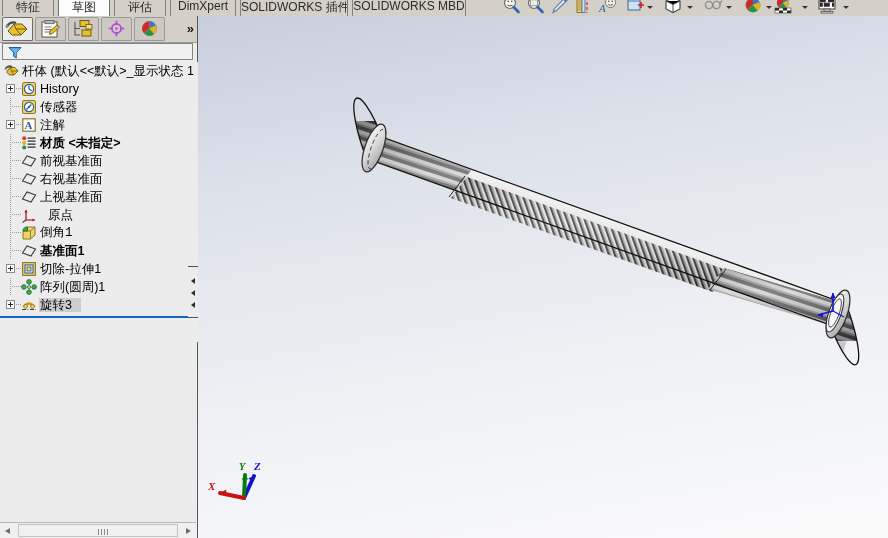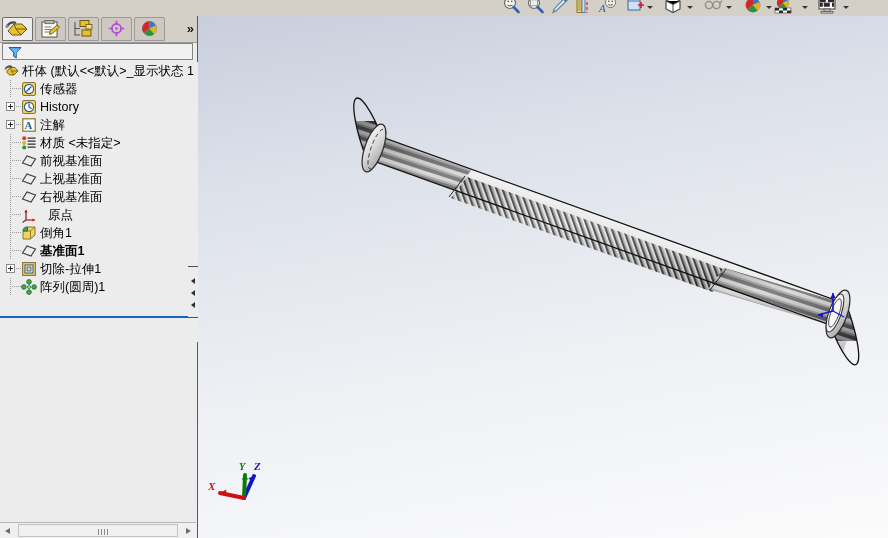--- a/index.html
+++ b/index.html
@@ -89,20 +89,28 @@
   
   .graphics{position:absolute;left:198px;top:16px;width:690px;height:522px;
     background:linear-gradient(170deg,#c8cedc 0%,#dde1ea 28%,#eef0f4 62%,#fbfbfc 100%);
     overflow:hidden;}
 </style>
 </head>
 <body>
 
 <div class="app">
 
+  <div class="cmdtabs">
+    <div class="cmdtab" style="left:2px;width:52px;"><span>特征</span></div>
+    <div class="cmdtab active" style="left:58px;width:52px;"><span>草图</span></div>
+    <div class="cmdtab" style="left:114px;width:52px;"><span>评估</span></div>
+    <div class="cmdtab" style="left:170px;width:66px;"><span>DimXpert</span></div>
+    <div class="cmdtab" style="left:240px;width:108px;"><span>SOLIDWORKS 插件</span></div>
+    <div class="cmdtab" style="left:352px;width:114px;"><span>SOLIDWORKS MBD</span></div>
+  </div>
 
   <div class="viewbar">
 
     <div class="vb-btn" style="left:28px;">
       <svg width="22" height="22" viewBox="0 0 22 22">
         <circle cx="10" cy="9" r="5.5" fill="#f3f3ef" stroke="#6b6b6b" stroke-width="1.2"></circle>
         <circle cx="8.2" cy="7.4" r=".8" fill="#555"></circle>
           <circle cx="11.8" cy="7.4" r=".8" fill="#555"></circle>
         <path d="M7.6 11 Q10 13 12.4 11" stroke="#555" stroke-width="1" fill="none"></path>
         <path d="M13.6 13 L18.5 18" stroke="#2a63b5" stroke-width="2.6" stroke-linecap="round"></path>
@@ -270,89 +278,89 @@
         <svg class="ticon" style="left:4px;" width="16" height="16" viewBox="0 0 16 16">
           <path d="M2.5 9 L6 4.5 L11 4.5 L14 8 L10 12 L5.5 12 Z" fill="#e8c02e" stroke="#6b5a12" stroke-width=".9"></path>
           <path d="M6 4.5 L7.5 8 L10 12 M7.5 8 L14 8" stroke="#6b5a12" stroke-width=".8" fill="none"></path>
           <path d="M1.5 5.5 Q4.5 2 8 4" stroke="#4b4b4b" stroke-width="1.8" fill="none"></path>
           <circle cx="1.8" cy="5.8" r="1.3" fill="#8d8d8d"></circle>
         </svg>
         <span class="lbl" style="left:22px;">杆体  (默认&lt;&lt;默认&gt;_显示状态 1</span>
       </div>
 
       <div class="trow">
+        <div class="expander" style="left:6px;"></div>
+        <div class="dotstub" style="left:16px;width:6px;"></div>
+        <svg class="ticon" style="left:21px;" width="16" height="16" viewBox="0 0 16 16">
+          <rect x="1.5" y="1.5" width="13" height="13" rx="1.5" fill="#f3d264" stroke="#8c7527" stroke-width="1"></rect>
+          <circle cx="8" cy="8" r="4.6" fill="#fdfdfd" stroke="#2a5fa0" stroke-width="1.2"></circle>
+          <path d="M8 4.8 V8 L10.3 9.6" stroke="#2a5fa0" stroke-width="1.2" fill="none" stroke-linecap="round"></path>
+        </svg>
+        <span class="lbl" style="left:40px;">History</span>
+      </div>
+
+      <div class="trow">
         <div class="dotline" style="left:10px;"></div>
         <div class="dotstub" style="left:10px;width:12px;"></div>
         <svg class="ticon" style="left:21px;" width="16" height="16" viewBox="0 0 16 16">
           <rect x="1.5" y="1.5" width="13" height="13" rx="1.5" fill="#f3d264" stroke="#8c7527" stroke-width="1"></rect>
           <circle cx="8" cy="8" r="4.6" fill="#fdfdfd" stroke="#2a5fa0" stroke-width="1.2"></circle>
           <path d="M5.4 10.4 L10.4 5.6" stroke="#2a5fa0" stroke-width="1.4"></path>
           <circle cx="8" cy="8" r="1" fill="#2a5fa0"></circle>
         </svg>
         <span class="lbl" style="left:40px;">传感器</span>
       </div>
 
       <div class="trow">
         <div class="expander" style="left:6px;"></div>
         <div class="dotstub" style="left:16px;width:6px;"></div>
         <svg class="ticon" style="left:21px;" width="16" height="16" viewBox="0 0 16 16">
-          <rect x="1.5" y="1.5" width="13" height="13" rx="1.5" fill="#f3d264" stroke="#8c7527" stroke-width="1"></rect>
-          <circle cx="8" cy="8" r="4.6" fill="#fdfdfd" stroke="#2a5fa0" stroke-width="1.2"></circle>
-          <path d="M8 4.8 V8 L10.3 9.6" stroke="#2a5fa0" stroke-width="1.2" fill="none" stroke-linecap="round"></path>
-        </svg>
-        <span class="lbl" style="left:40px;">History</span>
-      </div>
-
-      <div class="trow">
-        <div class="expander" style="left:6px;"></div>
-        <div class="dotstub" style="left:16px;width:6px;"></div>
-        <svg class="ticon" style="left:21px;" width="16" height="16" viewBox="0 0 16 16">
           <rect x="1.8" y="1.8" width="12.4" height="12.4" fill="#fdfdfd" stroke="#8c7527" stroke-width="1.2"></rect>
           <text x="3.6" y="12.4" font-family="Liberation Serif, serif" font-size="11" fill="#2a5fa0" font-weight="bold">A</text>
         </svg>
         <span class="lbl" style="left:40px;">注解</span>
       </div>
 
       <div class="trow">
         <div class="dotline" style="left:10px;"></div>
         <div class="dotstub" style="left:10px;width:12px;"></div>
         <svg class="ticon" style="left:21px;" width="16" height="16" viewBox="0 0 16 16">
           <circle cx="3.2" cy="3.2" r="2" fill="#d13b33"></circle>
           <circle cx="3.2" cy="7.9" r="2" fill="#e0b317"></circle>
           <circle cx="3.2" cy="12.6" r="2" fill="#249641"></circle>
           <path d="M6.6 3.2 h8 M6.6 6.2 h8 M6.6 9.2 h8 M6.6 12.2 h8" stroke="#2f2f2f" stroke-width="1.3"></path>
         </svg>
-        <span class="lbl" style="left:40px;">材质 &lt;未指定&gt;</span>
+        <span class="lbl" style="left:40px;font-weight:bold;">材质 &lt;未指定&gt;</span>
       </div>
 
       <div class="trow">
         <div class="dotline" style="left:10px;"></div>
         <div class="dotstub" style="left:10px;width:12px;"></div>
         <svg class="ticon" style="left:21px;" width="16" height="16" viewBox="0 0 16 16">
           <path d="M1.5 10 L6 3 L14.5 6 L10 13 Z" fill="none" stroke="#3a3a3a" stroke-width="1.1"></path>
         </svg>
         <span class="lbl" style="left:40px;">前视基准面</span>
       </div>
 
       <div class="trow">
         <div class="dotline" style="left:10px;"></div>
         <div class="dotstub" style="left:10px;width:12px;"></div>
         <svg class="ticon" style="left:21px;" width="16" height="16" viewBox="0 0 16 16">
           <path d="M1.5 10 L6 3 L14.5 6 L10 13 Z" fill="none" stroke="#3a3a3a" stroke-width="1.1"></path>
         </svg>
+        <span class="lbl" style="left:40px;">右视基准面</span>
+      </div>
+
+      <div class="trow">
+        <div class="dotline" style="left:10px;"></div>
+        <div class="dotstub" style="left:10px;width:12px;"></div>
+        <svg class="ticon" style="left:21px;" width="16" height="16" viewBox="0 0 16 16">
+          <path d="M1.5 10 L6 3 L14.5 6 L10 13 Z" fill="none" stroke="#3a3a3a" stroke-width="1.1"></path>
+        </svg>
         <span class="lbl" style="left:40px;">上视基准面</span>
-      </div>
-
-      <div class="trow">
-        <div class="dotline" style="left:10px;"></div>
-        <div class="dotstub" style="left:10px;width:12px;"></div>
-        <svg class="ticon" style="left:21px;" width="16" height="16" viewBox="0 0 16 16">
-          <path d="M1.5 10 L6 3 L14.5 6 L10 13 Z" fill="none" stroke="#3a3a3a" stroke-width="1.1"></path>
-        </svg>
-        <span class="lbl" style="left:40px;">右视基准面</span>
       </div>
 
       <div class="trow">
         <div class="dotline" style="left:10px;"></div>
         <div class="dotstub" style="left:10px;width:12px;"></div>
         <svg class="ticon" style="left:21px;" width="16" height="16" viewBox="0 0 16 16">
           <path d="M5 13 V3" stroke="#9b1c1c" stroke-width="1.3"></path>
           <path d="M5 3 l-1.6 2.6 h3.2 Z" fill="#9b1c1c"></path>
           <path d="M5 13 H14" stroke="#cc2222" stroke-width="1.3"></path>
           <path d="M14 13 l-2.6 -1.6 v3.2 Z" fill="#cc2222"></path>
@@ -363,21 +371,21 @@
 
 
       <div class="trow">
         <div class="dotline" style="left:10px;"></div>
         <div class="dotstub" style="left:10px;width:12px;"></div>
         <svg class="ticon" style="left:21px;" width="16" height="16" viewBox="0 0 16 16">
           <path d="M2 6 L6.5 2 H14 V10 L9.5 14 H2 Z" fill="#f3d264" stroke="#8c7527" stroke-width="1"></path>
           <path d="M2 6 H9.5 V14 M9.5 6 L14 2" stroke="#8c7527" stroke-width=".9" fill="none"></path>
           <path d="M2 6 Q2 2 6.5 2 L6.5 6 Z" fill="#43ab4d" stroke="#1f6a28" stroke-width=".9"></path>
         </svg>
-        <span class="lbl" style="left:40px;">倒角1</span>
+        <span class="lbl" style="left:40px;font-family:Liberation Mono, monospace;">倒角1</span>
       </div>
 
       <div class="trow">
         <div class="dotline" style="left:10px;"></div>
         <div class="dotstub" style="left:10px;width:12px;"></div>
         <svg class="ticon" style="left:21px;" width="16" height="16" viewBox="0 0 16 16">
           <path d="M1.5 10 L6 3 L14.5 6 L10 13 Z" fill="none" stroke="#3a3a3a" stroke-width="1.1"></path>
         </svg>
         <span class="lbl" style="left:40px;font-weight:bold;">基准面1</span>
       </div>
@@ -399,20 +407,32 @@
         <svg class="ticon" style="left:21px;" width="16" height="16" viewBox="0 0 16 16">
           <circle cx="8" cy="2.9" r="2.3" fill="#43ab4d" stroke="#1f6a28" stroke-width=".9"></circle>
           <circle cx="8" cy="13.1" r="2.3" fill="#43ab4d" stroke="#1f6a28" stroke-width=".9"></circle>
           <circle cx="2.9" cy="8" r="2.3" fill="#43ab4d" stroke="#1f6a28" stroke-width=".9"></circle>
           <circle cx="13.1" cy="8" r="2.3" fill="#43ab4d" stroke="#1f6a28" stroke-width=".9"></circle>
           <circle cx="8" cy="8" r="1.5" fill="#bfe6c2" stroke="#1f6a28" stroke-width=".8"></circle>
         </svg>
         <span class="lbl" style="left:40px;">阵列(圆周)1</span>
       </div>
 
+      <div class="trow">
+        <div class="expander" style="left:6px;"></div>
+        <div class="dotstub" style="left:16px;width:6px;"></div>
+        <svg class="ticon" style="left:21px;" width="16" height="16" viewBox="0 0 16 16">
+          <path d="M2.5 10 Q8 3 13.5 10" fill="none" stroke="#c9a019" stroke-width="2.6"></path>
+          <circle cx="4.6" cy="9.4" r="1.9" fill="#f3d264" stroke="#8c7527" stroke-width=".9"></circle>
+          <circle cx="11.4" cy="9.4" r="1.9" fill="#f3d264" stroke="#8c7527" stroke-width=".9"></circle>
+          <path d="M1 12.5 H15" stroke="#2f2f2f" stroke-width=".9" stroke-dasharray="4 1.5 1 1.5"></path>
+        </svg>
+        <div class="selrow" style="left:39px;top:2px;width:42px;"></div>
+        <span class="lbl" style="left:40px;">旋转3</span>
+      </div>
 
       <div class="rollback" style="top:254px;"></div>
     </div>
 
     <div class="splitter">
       <div class="sparrow" style="top:11px;"></div>
       <div class="sparrow" style="top:23px;"></div>
       <div class="sparrow" style="top:35px;"></div>
     </div>
 

